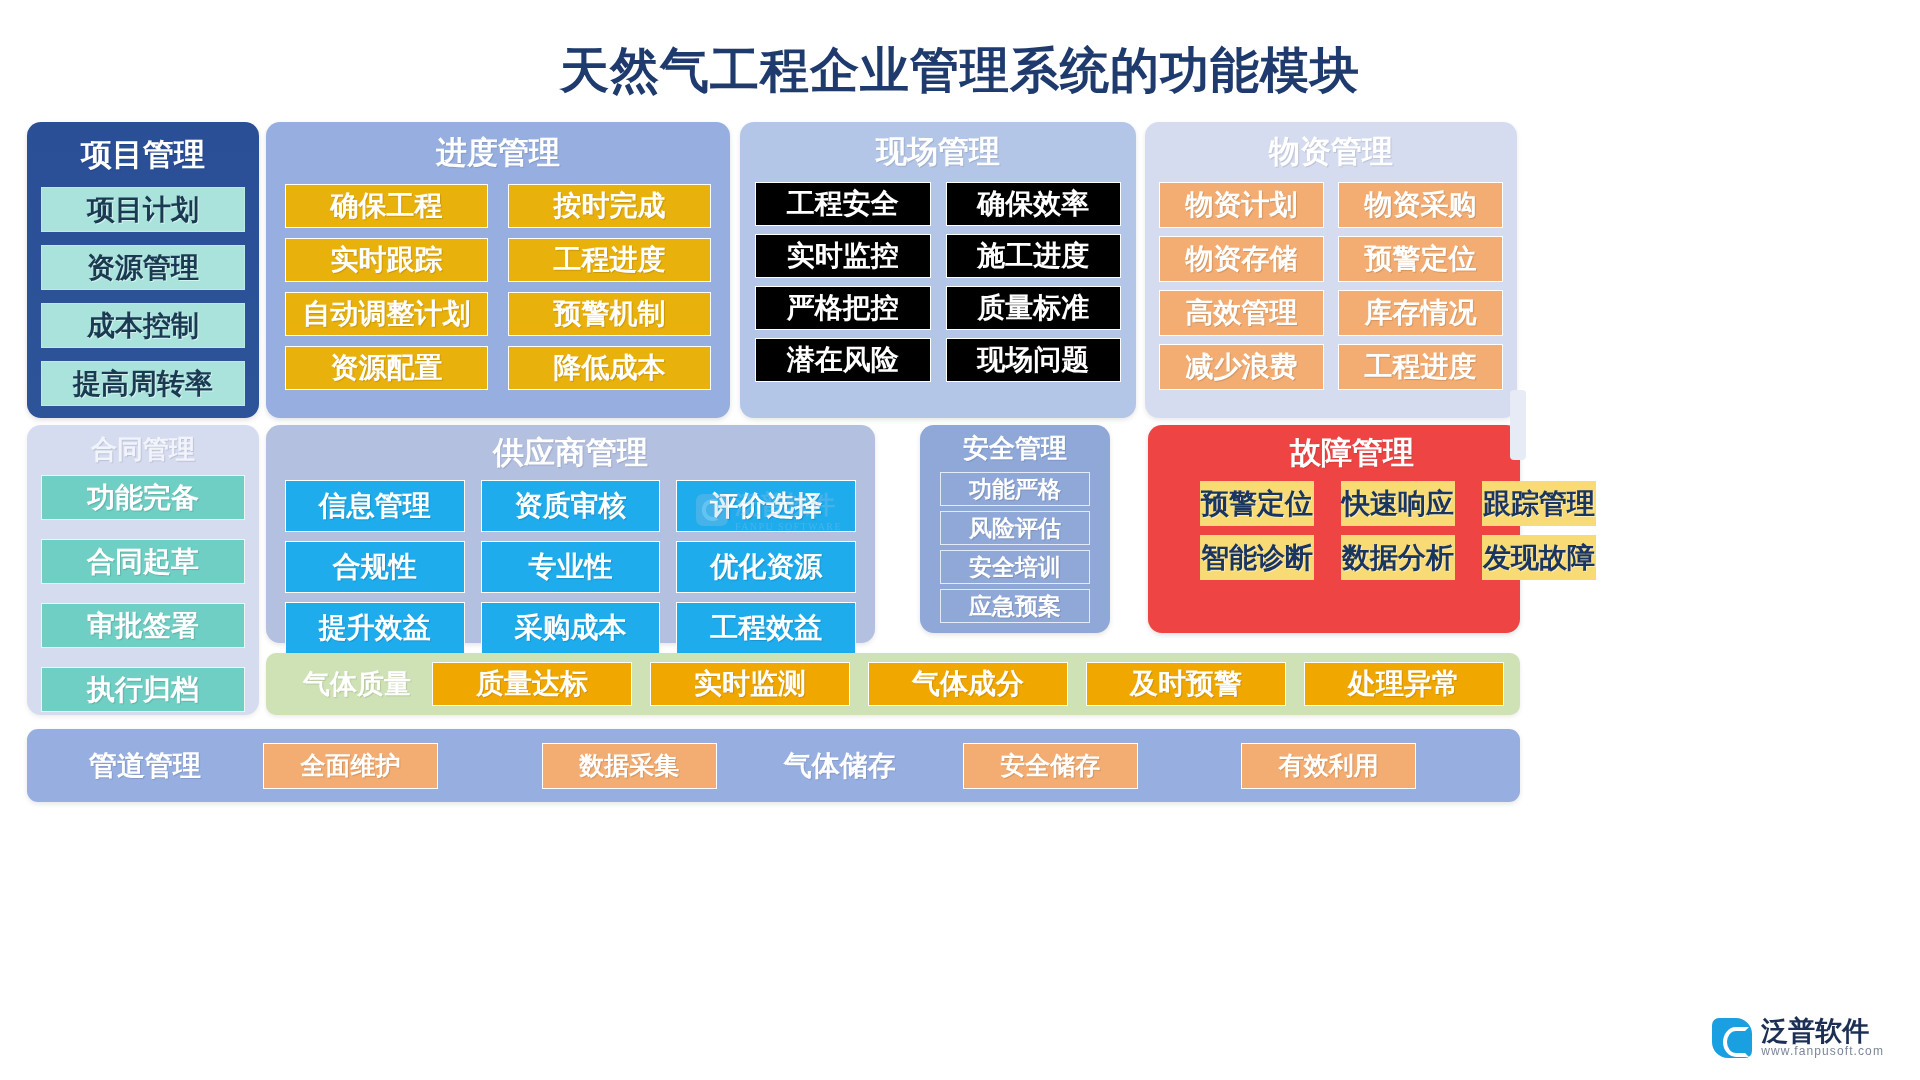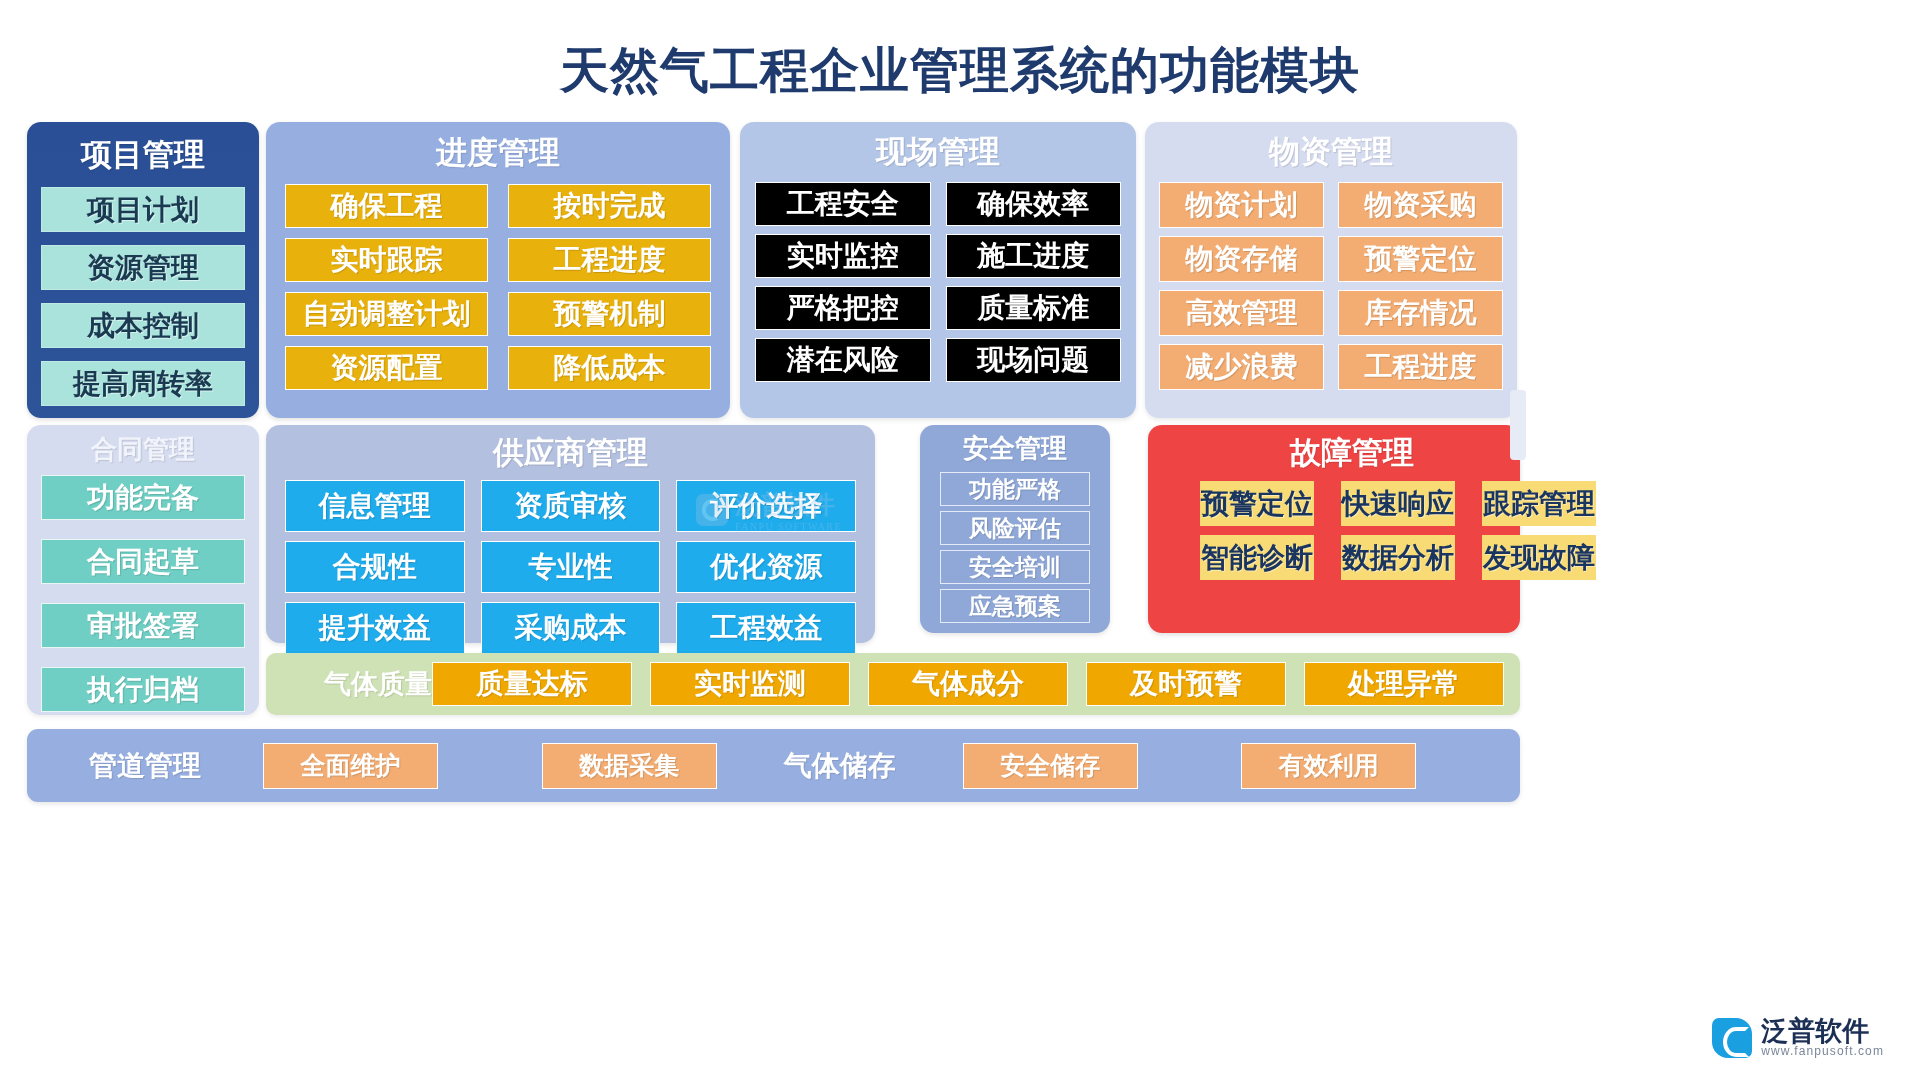--- a/index.html
+++ b/index.html
@@ -152,21 +152,21 @@
   #gas-quality-band {
     position: absolute;
     left: 266px; top: 653px; width: 1254px; height: 62px;
     background: #cfe2b5;
     border-radius: 10px;
     display: flex; align-items: center;
     padding: 0 16px;
     box-shadow: 0 2px 4px rgba(0,0,0,0.08);
   }
   #gas-quality-band .band-title {
-    width: 150px; flex: none; text-align: right;
+    width: 150px; flex: none; text-align: center;
     color: #ffffff; font-size: 27px; font-weight: bold;
     text-shadow: 1px 1px 1px rgba(0,0,0,0.12);
   }
   #gas-quality-band .band-chips {
     flex: 1; display: grid; grid-template-columns: repeat(5, 1fr); gap: 18px;
   }
   #gas-quality-band .chip { height: 44px; background: #f0a800; border-color: #ffffff; }
 
   
   #bottom-bar {

